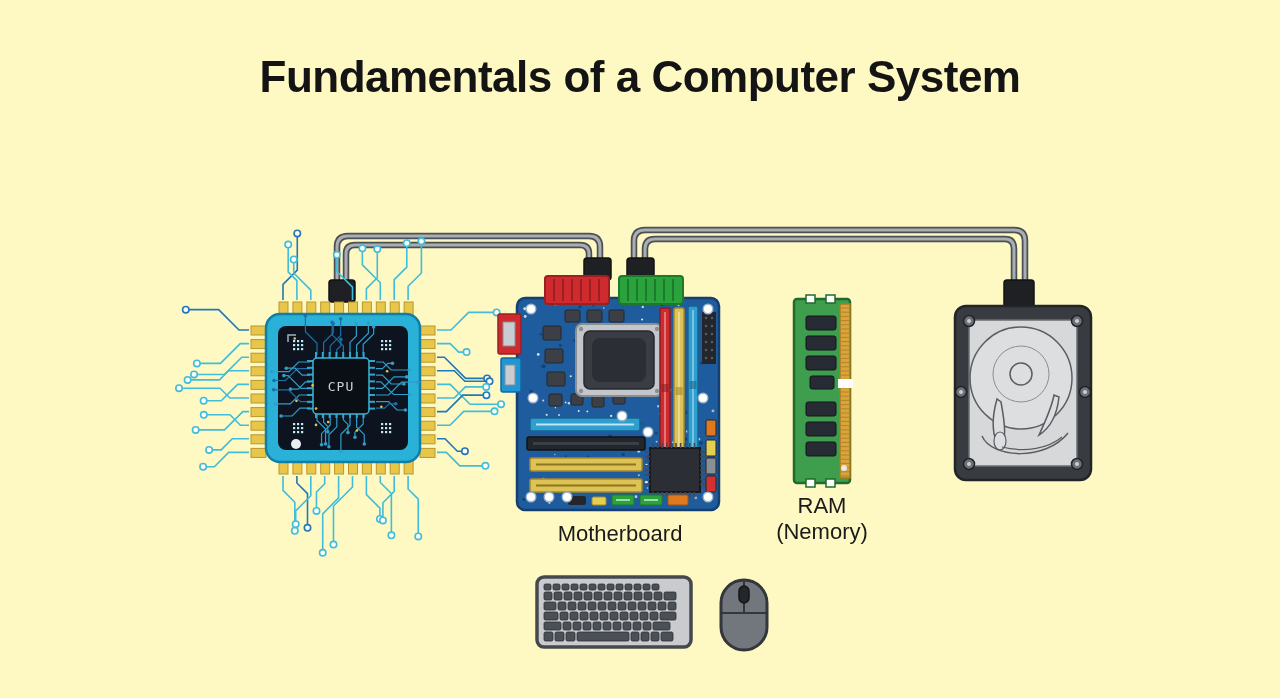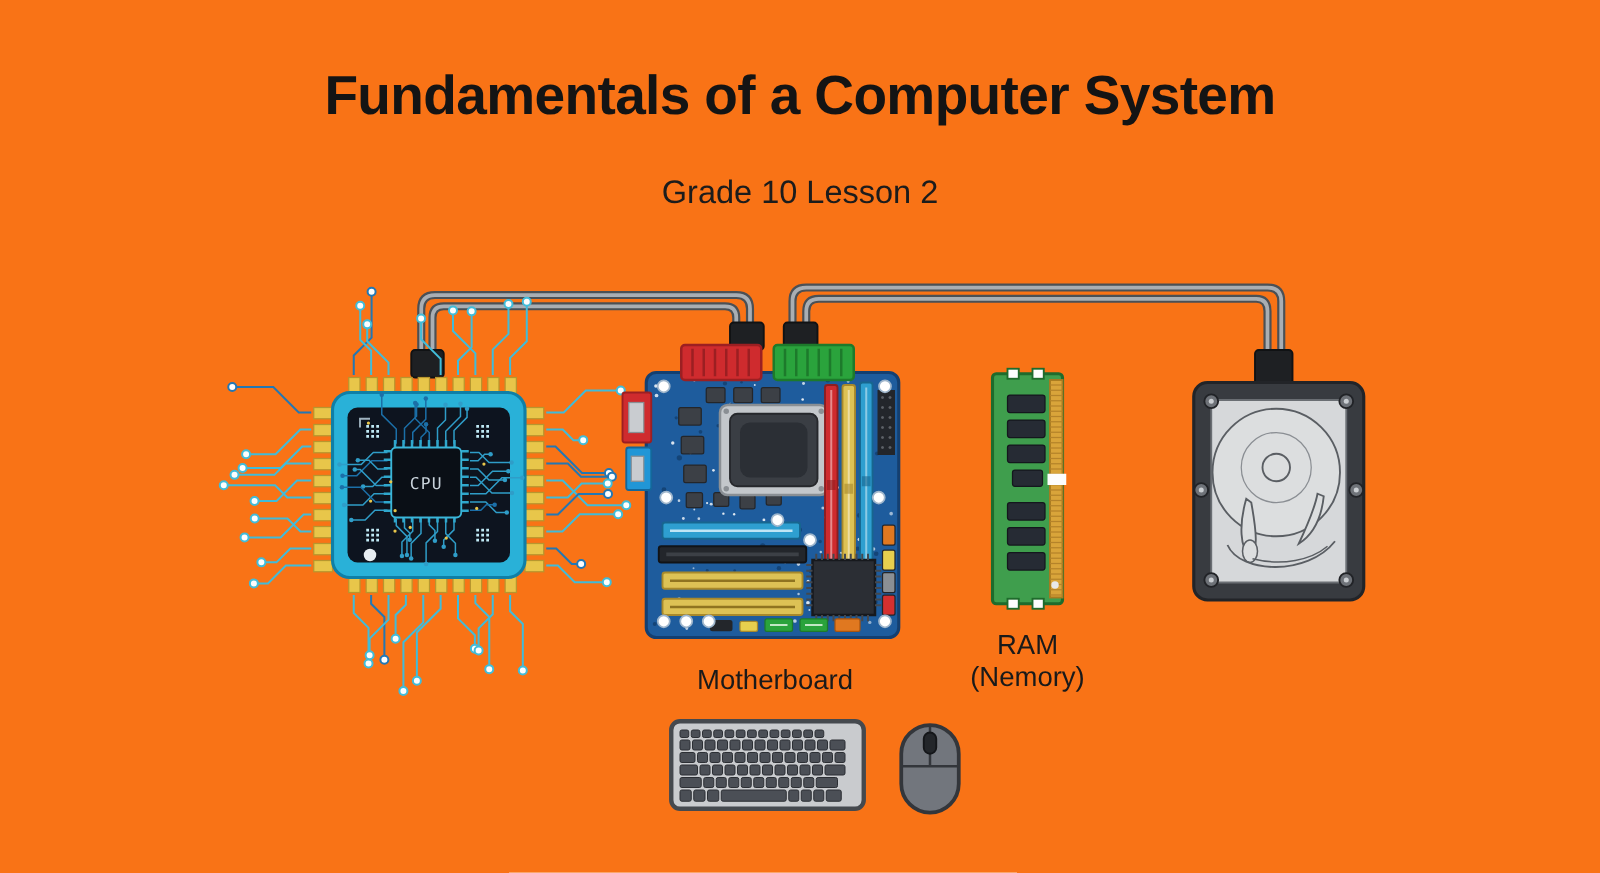--- a/index.html
+++ b/index.html
@@ -1,44 +1,43 @@
 <!DOCTYPE html>
 <html><head>
 <meta charset="utf-8">
 <style>
   * { margin:0; padding:0; box-sizing:border-box; }
   html,body { width:1280px; height:698px; overflow:hidden; }
   body { font-family:"Liberation Sans", sans-serif; background:#fdfdfd; }
-  .canvas { position:relative; width:1280px; height:698px; background:#f97316; }
+  .canvas { position:relative; width:1280px; height:698px; background:#fef9c3; }
   .title {
     position:absolute; left:0; top:52px; width:1280px;
     text-align:center; font-size:44px; font-weight:800;
     letter-spacing:-0.5px; color:#141414;
   }
   .subtitle {
     position:absolute; left:0; top:138px; width:1280px;
     text-align:center; font-size:26px; font-weight:500; color:#1c1c1c;
   }
   .comp-label {
     position:absolute; text-align:center; font-size:22px;
-    font-weight:500; color:#1a1a1a; line-height:26px;margin-top:10px;
+    font-weight:500; color:#1a1a1a; line-height:26px;
   }
   #lbl-cpu      { left:210px; top:519px; width:260px; }
   #lbl-mb       { left:520px; top:521px; width:200px; }
   #lbl-ram      { left:762px; top:493px; width:120px; }
   #lbl-storage  { left:893px; top:518px; width:262px; }
   svg#art { position:absolute; left:0; top:0; }
 </style>
 </head>
 <body>
 
 <div class="canvas">
 
   <div class="title">Fundamentals of a Computer System</div>
-  <div class="subtitle">Grade 10 Lesson 2</div>
 
   <svg id="art" width="1280" height="698" viewBox="0 0 1280 698">
     <g id="g-cables">
         <path d="M337,286 V247 Q337,236 348,236 H589 Q600,236 600,247 V264" fill="none" stroke="#4b5055" stroke-width="6.5"></path>
         <path d="M337,286 V247 Q337,236 348,236 H589 Q600,236 600,247 V264" fill="none" stroke="#a9aeb3" stroke-width="3"></path>
         <path d="M346,286 V254 Q346,245 355,245 H580 Q589,245 589,254 V264" fill="none" stroke="#4b5055" stroke-width="6.5"></path>
         <path d="M346,286 V254 Q346,245 355,245 H580 Q589,245 589,254 V264" fill="none" stroke="#a9aeb3" stroke-width="3"></path>
         <path d="M634,264 V241 Q634,230 645,230 H1014 Q1025,230 1025,241 V286" fill="none" stroke="#4b5055" stroke-width="6.5"></path>
         <path d="M634,264 V241 Q634,230 645,230 H1014 Q1025,230 1025,241 V286" fill="none" stroke="#a9aeb3" stroke-width="3"></path>
         <path d="M645,264 V249 Q645,239 655,239 H1005 Q1014,239 1014,249 V286" fill="none" stroke="#4b5055" stroke-width="6.5"></path>

